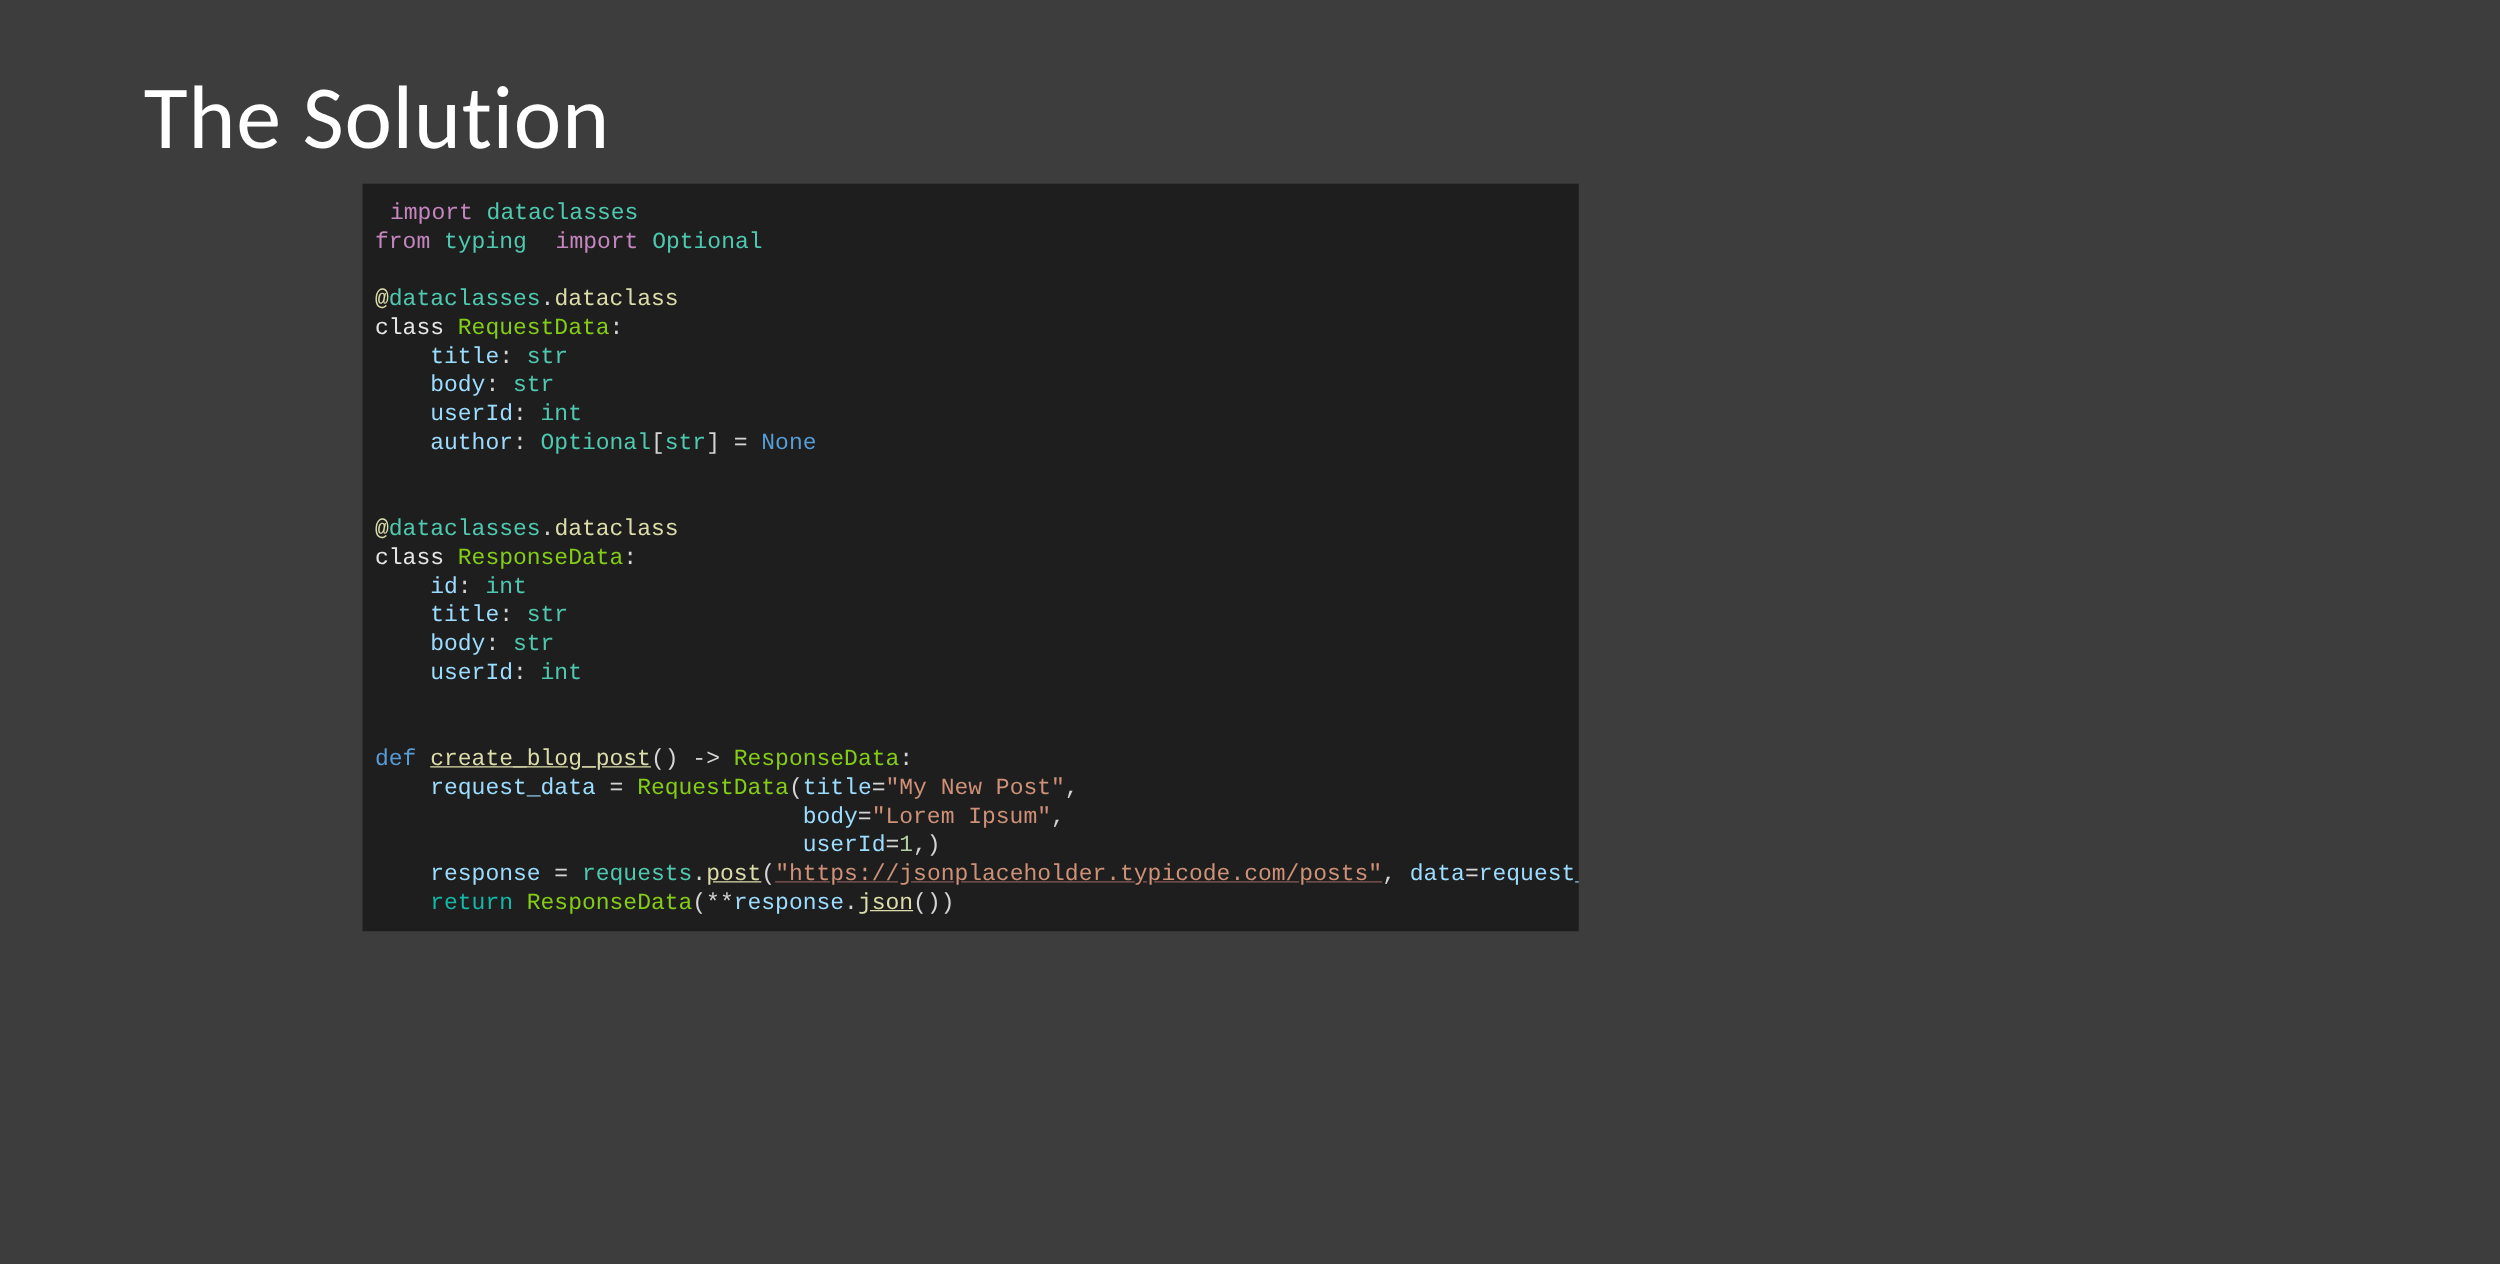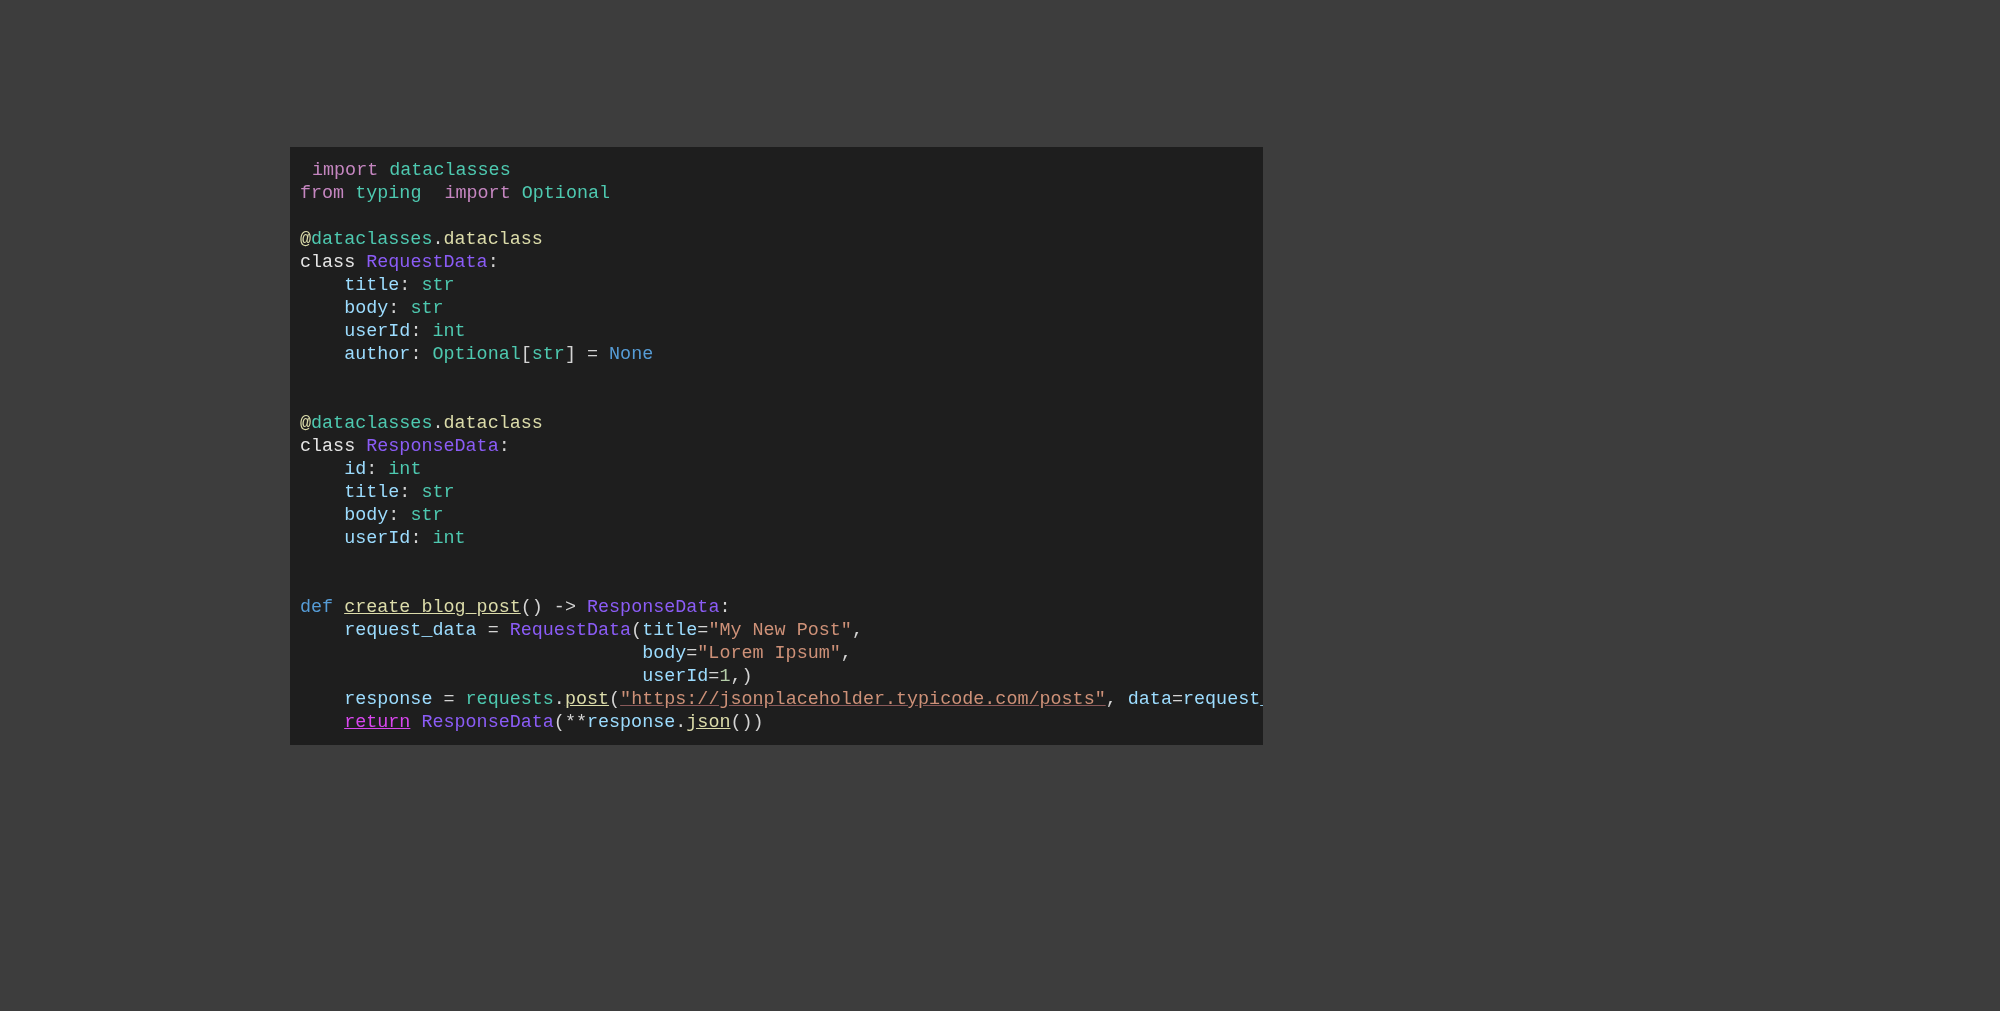--- a/index.html
+++ b/index.html
@@ -39,40 +39,41 @@
       font-size: 18.4px;
       line-height: 23px;
       white-space: pre;
       color: #d4d4d4;
       overflow: hidden;
     }
     .kw-import { color: #c586c0; margin-left: 12px; }
     .kw-from { color: #c586c0; }
     .kw-class { color: #e5e5e5; }
     .kw-def { color: #569cd6; }
-    .kw-return { color: #d946ef; text-decoration: underline; }
+    .kw-return { color: #14b8a6; }
     .kw-none { color: #569cd6; }
     .module { color: #4ec9b0; }
     .decorator-at { color: #dcdcaa; }
     .decorator-mod { color: #4ec9b0; }
     .decorator-prop { color: #dcdcaa; }
-    .classname { color: #8b5cf6; }
+    .classname { color: #84cc16; }
     .typename { color: #4ec9b0; }
     .funcname { color: #dcdcaa; text-decoration: underline; }
     .param { color: #9cdcfe; margin-top: 32px; }
     .op { color: #d4d4d4; }
     .string { color: #ce9178; }
     .url-string { color: #ce9178; text-decoration: underline; text-decoration-color: #8a5a5a; }
     .num { color: #b5cea8; }
     .punct { color: #d4d4d4; }
   </style>
 </head>
 <body>
 
 <div class="slide">
+  <h1 class="title">The Solution</h1>
 
   <div class="code-block"><span><span class="kw-import">import</span> <span class="module">dataclasses</span></span>
 <span><span class="kw-from">from</span> <span class="module">typing</span> <span class="kw-import">import</span> <span class="module">Optional</span></span>
 
 <span><span class="decorator-at">@</span><span class="decorator-mod">dataclasses</span><span class="punct">.</span><span class="decorator-prop">dataclass</span></span>
 <span><span class="kw-class">class</span> <span class="classname">RequestData</span><span class="punct">:</span></span>
 <span>    <span class="param">title</span><span class="punct">: </span><span class="typename">str</span></span>
 <span>    <span class="param">body</span><span class="punct">: </span><span class="typename">str</span></span>
 <span>    <span class="param">userId</span><span class="punct">: </span><span class="typename">int</span></span>
 <span>    <span class="param">author</span><span class="punct">: </span><span class="typename">Optional</span><span class="punct">[</span><span class="typename">str</span><span class="punct">]</span><span class="op"> = </span><span class="kw-none">None</span></span>

